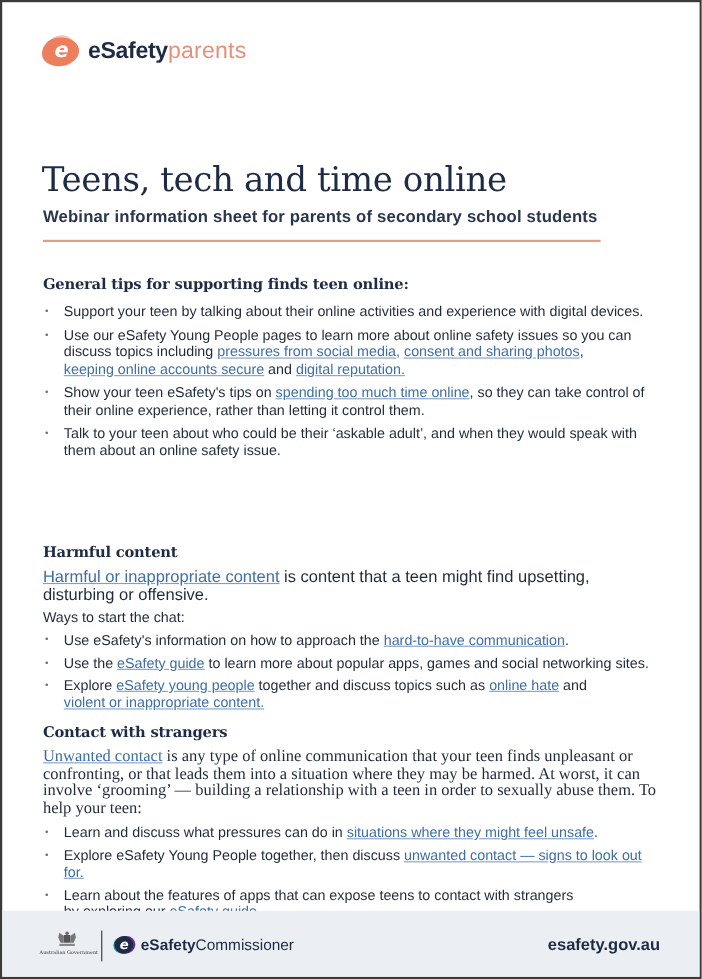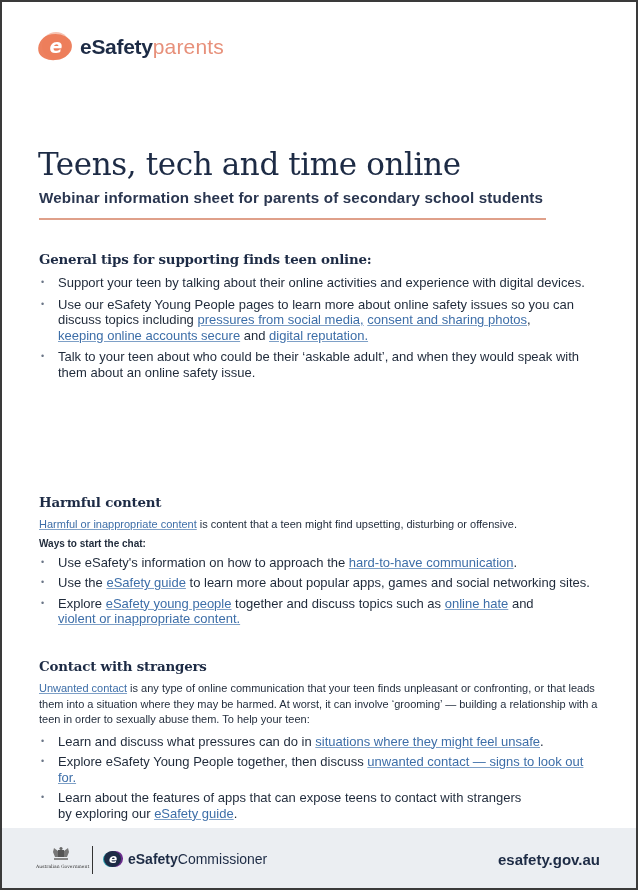--- a/index.html
+++ b/index.html
@@ -29,40 +29,40 @@
   .logo-text-b { font: 21px "Liberation Sans", sans-serif; color: #e7907a; letter-spacing: 0.2px; }
 
   
   .title { position: absolute; left: 36px; top: 144px; font: 31px "DejaVu Serif", serif; color: #1d2b45; letter-spacing: -0.4px; }
   .subtitle { position: absolute; left: 37px; top: 187px; font: bold 15.2px "Liberation Sans", sans-serif; color: #2a3650; letter-spacing: 0.15px; }
   .rule { position: absolute; left: 37px; top: 216px; width: 507px; height: 2px; background: #dfa08a; }
 
   
   .section { position: absolute; left: 37px; width: 560px; }
   .h2 { font: bold 13.4px "DejaVu Serif", serif; color: #1d2b45; letter-spacing: -0.2px; }
-  .p { font-size: 11px; line-height: 15.5px; color: #1f2a3a; }
-  .bold-label { font-size: 10px; font-weight: bold; color: #1f2a3a; }
+  .p { font-size: 15px; line-height: 15.5px; color: #1f2a3a; }
+  .bold-label { font-size: 13px; font-weight: normal; color: #1f2a3a; }
   ul.bullets { list-style: none; }
   ul.bullets li { position: relative; padding-left: 19px; font-size: 13px; line-height: 15.5px; color: #1f2a3a; }
   ul.bullets li::before { content: "•"; position: absolute; left: 2px; top: 0; color: #6b7687; font-size: 9px; }
   a.link { color: #3d6ea8; text-decoration: underline; text-decoration-color: #7ea0c7; text-underline-offset: 1px; }
 
   #sec1 { top: 249px; }
   #sec1 .h2 { margin-bottom: 8px; }
   #sec1 li { margin-bottom: 6px; }
 
   #sec2 { top: 492px; }
   #sec2 .h2 { margin-bottom: 7px; }
   #sec2 .p { margin-bottom: 5px; }
   #sec2 .bold-label { margin-bottom: 6px; }
   #sec2 li { margin-bottom: 5px; }
 
   #sec3 { top: 656px; }
   #sec3 .h2 { margin-bottom: 7px; }
-  #sec3 .p { margin-bottom: 6px; line-height: 15.5px; }
+  #sec3 .p { margin-bottom: 6px; line-height: 15.5px; font-family: Liberation Serif, serif; }
   #sec3 li { margin-bottom: 5px; }
 
   
   .footer { position: absolute; left: 0; bottom: 0; width: 634px; height: 60px; background: #ebeef2; }
   .crest { position: absolute; left: 34px; top: 18px; width: 50px; height: 26px; }
   .crest .emblem { position: absolute; left: 15px; top: 0; width: 20px; height: 16px; }
   .crest .gov { position: absolute; left: 0; top: 18px; width: 50px; text-align: center; font: 4.5px "DejaVu Serif", serif; color: #333; white-space: nowrap; }
   .vdiv { position: absolute; left: 90px; top: 18px; width: 1px; height: 28px; background: #333; }
   .esc-logo { position: absolute; left: 101px; top: 22px; display: flex; align-items: center; }
   .esc-badge { width: 20px; height: 18px; position: relative; margin-right: 5px; }
@@ -93,20 +93,23 @@
   <div class="subtitle">Webinar information sheet for parents of secondary school students</div>
   <div class="rule"></div>
 
   <div class="section" id="sec1">
     <h2 class="h2">General tips for supporting finds teen online:</h2>
     <ul class="bullets">
       <li><span>Support your teen by talking about their online activities and experience with digital devices.</span></li>
       <li>
         <span>Use our eSafety Young People pages to learn more about online safety issues so you can discuss topics including </span><a class="link">pressures from social media,</a><span> </span><a class="link">consent and sharing photos</a><span>,</span><br>
         <a class="link">keeping online accounts secure</a><span> and </span><a class="link">digital reputation.</a>
+      </li>
+      <li>
+        <span>Show your teen eSafety's tips on </span><a class="link">spending too much time online</a><span>, so they can take control of their online experience, rather than letting it control them.</span>
       </li>
       <li><span>Talk to your teen about who could be their ‘askable adult’, and when they would speak with them about an online safety issue.</span></li>
     </ul>
   </div>
 
   <div class="section" id="sec2">
     <h2 class="h2">Harmful content</h2>
     <p class="p"><a class="link">Harmful or inappropriate content</a><span> is content that a teen might find upsetting, disturbing or offensive.</span></p>
     <div class="bold-label">Ways to start the chat:</div>
     <ul class="bullets">

